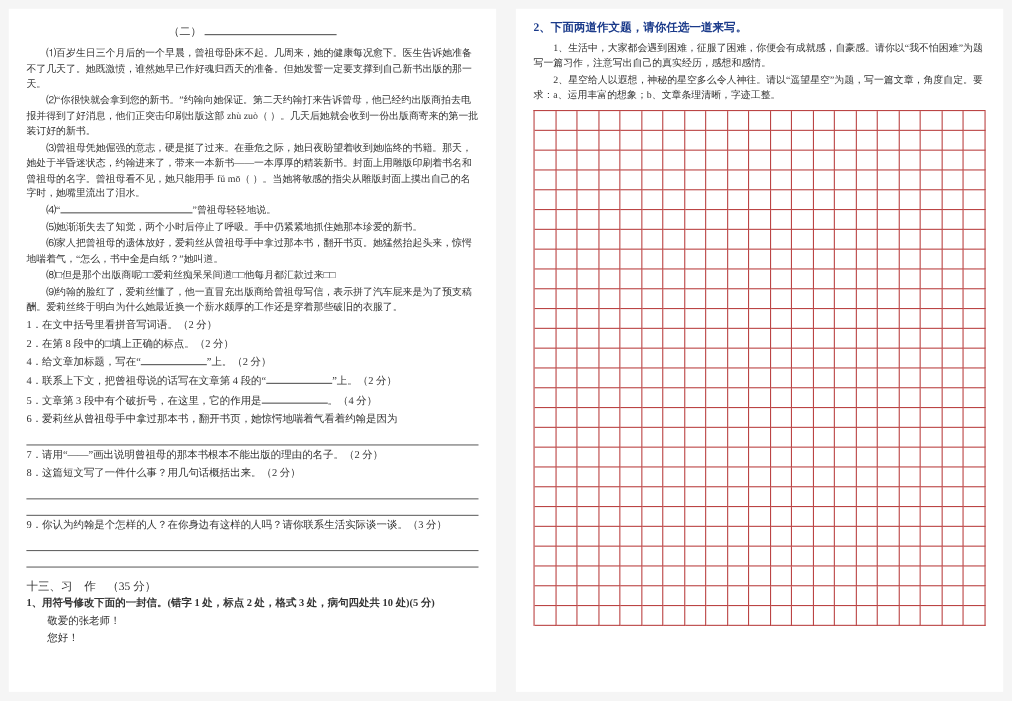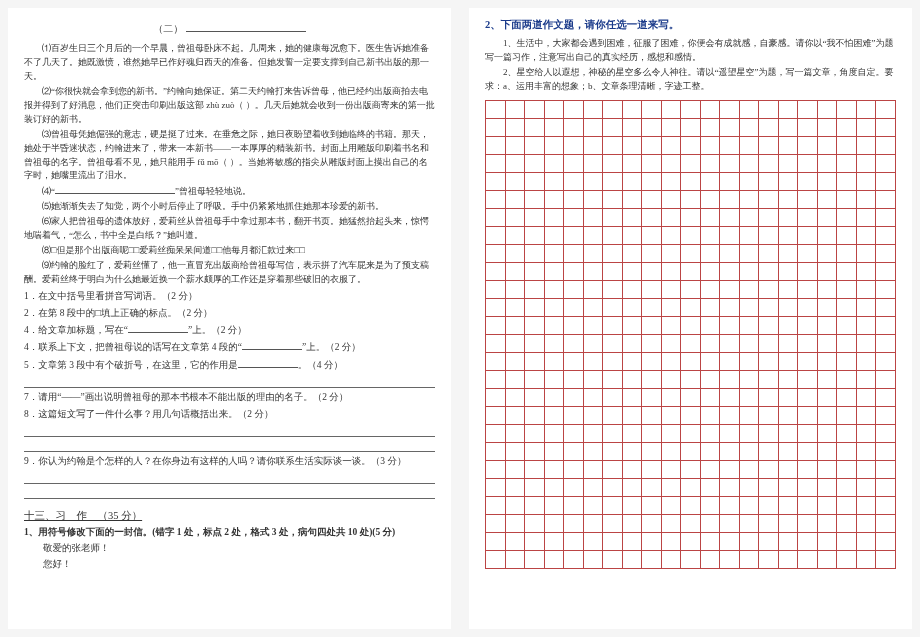--- a/index.html
+++ b/index.html
@@ -46,21 +46,20 @@
     border-bottom: 1px solid #555;
     min-width: 60px;
     height: 10px;
     vertical-align: baseline;
   }
   .ublank.long { min-width: 120px; }
   .sec-title {
     font-size: 10.5px;
     font-weight: 500;
     margin-top: 10px;
-    text-decoration: underline;
   }
   .bold { font-weight: 700; }
   .bold-blue {
     font-weight: 700;
     color: #1a3a8a;
   }
   .letter-body {
     font-size: 9.5px;
     line-height: 1.7;
     margin-top: 0;
@@ -119,20 +118,21 @@
   <div class="qline">2．在第 8 段中的□填上正确的标点。（2 分）</div>
   <div class="qline">
     <span>4．给文章加标题，写在“</span><span class="ublank"></span><span>”上。（2 分）</span>
   </div>
   <div class="qline">
     <span>4．联系上下文，把曾祖母说的话写在文章第 4 段的“</span><span class="ublank"></span><span>”上。（2 分）</span>
   </div>
   <div class="qline">
     <span>5．文章第 3 段中有个破折号，在这里，它的作用是</span><span class="ublank"></span><span>。（4 分）</span>
   </div>
+  <div class="qline">6．爱莉丝从曾祖母手中拿过那本书，翻开书页，她惊愕地喘着气看着约翰是因为</div>
   <div class="ansline"></div>
   <div class="qline">7．请用“——”画出说明曾祖母的那本书根本不能出版的理由的名子。（2 分）</div>
   <div class="qline">8．这篇短文写了一件什么事？用几句话概括出来。（2 分）</div>
   <div class="ansline"></div>
   <div class="ansline"></div>
   <div class="qline">9．你认为约翰是个怎样的人？在你身边有这样的人吗？请你联系生活实际谈一谈。（3 分）</div>
   <div class="ansline"></div>
   <div class="ansline"></div>
 
   <div class="sec-title">十三、习　作　（35 分）</div>

